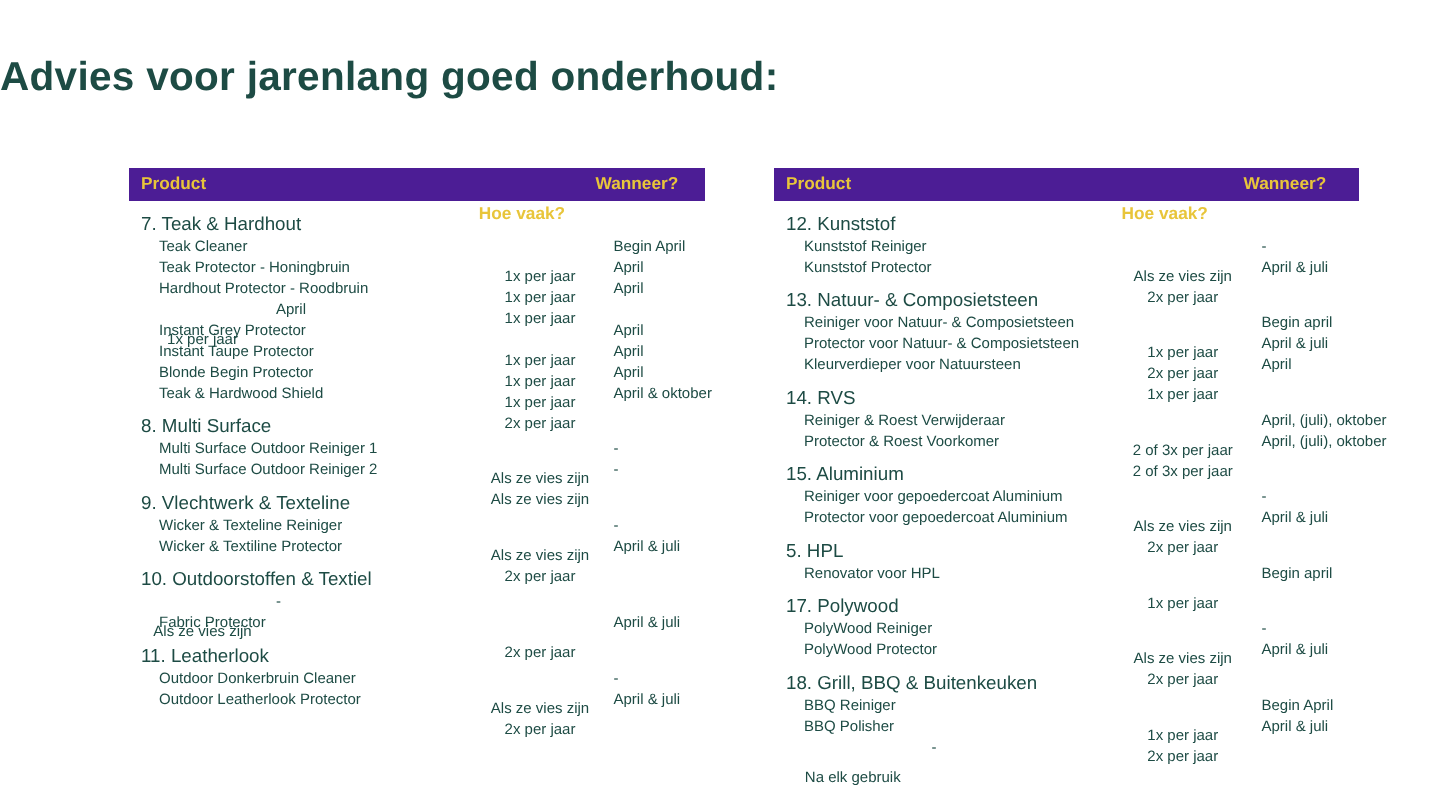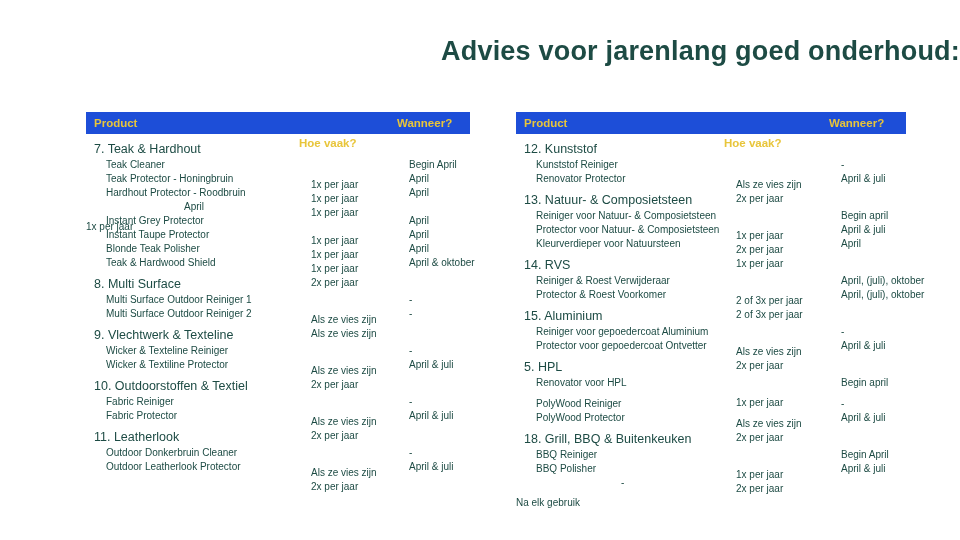--- a/index.html
+++ b/index.html
@@ -17,45 +17,45 @@
   #page {
     position: relative;
     width: 960px;
     height: 540px;
   }
   #title {
     position: absolute;
     top: 36px;
     left: 0;
     width: 960px;
-    text-align: right;
+    text-align: left;
     font-size: 27px;
     font-weight: bold;
     color: #1d4b44;
     letter-spacing: 0.2px;
   }
   .table-block {
     position: absolute;
     top: 112px;
   }
   #left-block { left: 86px; width: 384px; }
   #right-block { left: 516px; width: 390px; }
 
   .hdr {
-    background: #1d4ed8;
+    background: #4c1d95;
     color: #e8c53a;
     font-weight: bold;
     font-size: 11.5px;
     height: 22px;
     display: flex;
     align-items: center;
   }
   .hdr .c1 { padding-left: 8px; }
   .c1 { flex: 0 0 205px; }
-  .c2 { flex: 0 0 98px; text-align: left; margin-top: 40px; }
+  .c2 { flex: 0 0 98px; text-align: center; margin-top: 40px; }
   .c3 { flex: 0 0 auto; width: 81px; text-align: left; }
   #right-block .c1 { flex: 0 0 200px; }
   #right-block .c2 { flex: 0 0 105px; }
   #right-block .c3 { width: 85px; }
 
   .group {
     margin-top: 7px;
   }
   .group:first-of-type { margin-top: 8px; }
   .group-title {
@@ -115,21 +115,21 @@
               <div class="c1">Instant Grey Protector</div>
               <div class="c2">1x per jaar</div>
               <div class="c3">April</div>
             </div>
             <div class="row">
               <div class="c1">Instant Taupe Protector</div>
               <div class="c2">1x per jaar</div>
               <div class="c3">April</div>
             </div>
             <div class="row">
-              <div class="c1">Blonde Teak Polisher</div>
+              <div class="c1">Blonde Begin Protector</div>
               <div class="c2">1x per jaar</div>
               <div class="c3">April</div>
             </div>
             <div class="row">
               <div class="c1">Teak &amp; Hardwood Shield</div>
               <div class="c2">2x per jaar</div>
               <div class="c3">April &amp; oktober</div>
             </div>
           </div>
         </div>
@@ -160,21 +160,20 @@
               <div class="c1">Wicker &amp; Textiline Protector</div>
               <div class="c2">2x per jaar</div>
               <div class="c3">April &amp; juli</div>
             </div>
           </div>
         </div>
         <div class="group">
           <div class="group-title">10. Outdoorstoffen &amp; Textiel</div>
           <div class="rows">
             <div class="row">
-              <div class="c1">Fabric Reiniger</div>
               <div class="c2">Als ze vies zijn</div>
               <div class="c3">-</div>
             </div>
             <div class="row">
               <div class="c1">Fabric Protector</div>
               <div class="c2">2x per jaar</div>
               <div class="c3">April &amp; juli</div>
             </div>
           </div>
         </div>
@@ -205,21 +204,21 @@
     <div id="right-groups">
         <div class="group">
           <div class="group-title">12. Kunststof</div>
           <div class="rows">
             <div class="row">
               <div class="c1">Kunststof Reiniger</div>
               <div class="c2">Als ze vies zijn</div>
               <div class="c3">-</div>
             </div>
             <div class="row">
-              <div class="c1">Renovator Protector</div>
+              <div class="c1">Kunststof Protector</div>
               <div class="c2">2x per jaar</div>
               <div class="c3">April &amp; juli</div>
             </div>
           </div>
         </div>
         <div class="group">
           <div class="group-title">13. Natuur- &amp; Composietsteen</div>
           <div class="rows">
             <div class="row">
               <div class="c1">Reiniger voor Natuur- &amp; Composietsteen</div>
@@ -255,37 +254,38 @@
         </div>
         <div class="group">
           <div class="group-title">15. Aluminium</div>
           <div class="rows">
             <div class="row">
               <div class="c1">Reiniger voor gepoedercoat Aluminium</div>
               <div class="c2">Als ze vies zijn</div>
               <div class="c3">-</div>
             </div>
             <div class="row">
-              <div class="c1">Protector voor gepoedercoat Ontvetter</div>
+              <div class="c1">Protector voor gepoedercoat Aluminium</div>
               <div class="c2">2x per jaar</div>
               <div class="c3">April &amp; juli</div>
             </div>
           </div>
         </div>
         <div class="group">
           <div class="group-title">5. HPL</div>
           <div class="rows">
             <div class="row">
               <div class="c1">Renovator voor HPL</div>
               <div class="c2">1x per jaar</div>
               <div class="c3">Begin april</div>
             </div>
           </div>
         </div>
         <div class="group">
+          <div class="group-title">17. Polywood</div>
           <div class="rows">
             <div class="row">
               <div class="c1">PolyWood Reiniger</div>
               <div class="c2">Als ze vies zijn</div>
               <div class="c3">-</div>
             </div>
             <div class="row">
               <div class="c1">PolyWood Protector</div>
               <div class="c2">2x per jaar</div>
               <div class="c3">April &amp; juli</div>

